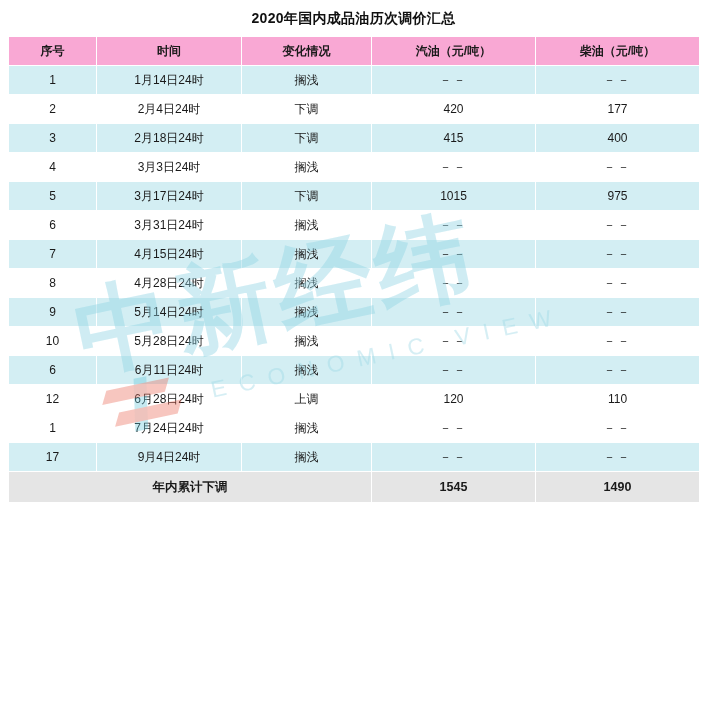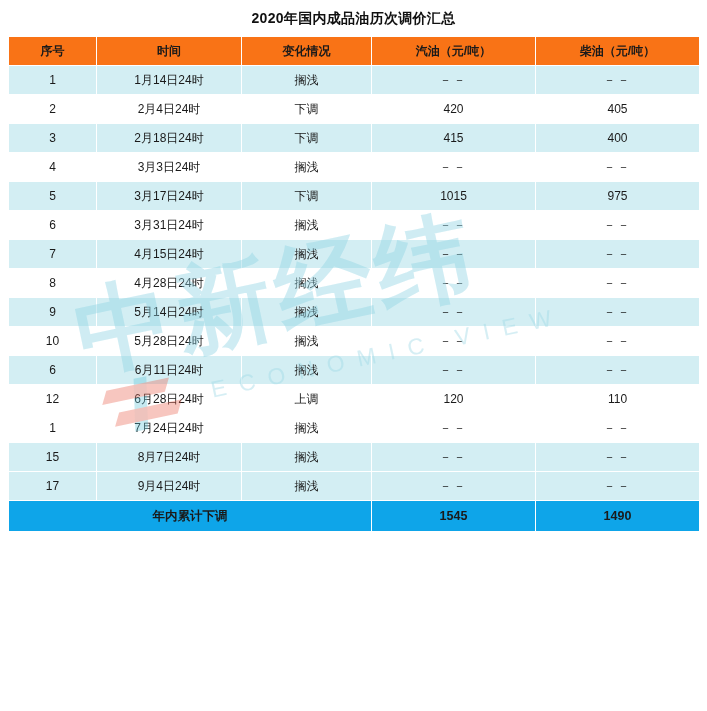--- a/index.html
+++ b/index.html
@@ -49,36 +49,36 @@
     text-align: center;
     font-size: 12px;
     color: #1a1a1a;
     height: 28px;
     padding: 0;
     overflow: hidden;
     white-space: nowrap;
   }
 
   thead th {
-    background: #f97316;
+    background: #f9a8d4;
     color: #ffffff;
     font-size: 12.5px;
     font-weight: bold;
     height: 30px;
   }
 
   tbody tr.odd td {
     background: #d3eef3;
   }
   tbody tr.even td {
     background: #ffffff;
   }
 
   tbody tr.total td {
-    background: #0ea5e9;
+    background: #e5e5e5;
     font-weight: bold;
     font-size: 12.5px;
     height: 30px;
   }
 
   
   col.c0 { width: 88px; }
   col.c1 { width: 145px; }
   col.c2 { width: 130px; }
   col.c3 { width: 164px; }
@@ -190,21 +190,21 @@
           <td>1月14日24时</td>
           <td>搁浅</td>
           <td class="dash">－－</td>
           <td class="dash">－－</td>
         </tr>
         <tr class="even">
           <td>2</td>
           <td>2月4日24时</td>
           <td>下调</td>
           <td>420</td>
-          <td>405</td>
+          <td>177</td>
         </tr>
         <tr class="odd">
           <td>3</td>
           <td>2月18日24时</td>
           <td>下调</td>
           <td>415</td>
           <td>400</td>
         </tr>
         <tr class="even">
           <td>4</td>
@@ -265,27 +265,20 @@
         <tr class="even">
           <td>12</td>
           <td>6月28日24时</td>
           <td>上调</td>
           <td>120</td>
           <td>110</td>
         </tr>
         <tr class="even">
           <td>1</td>
           <td>7月24日24时</td>
-          <td>搁浅</td>
-          <td class="dash">－－</td>
-          <td class="dash">－－</td>
-        </tr>
-        <tr class="odd">
-          <td>15</td>
-          <td>8月7日24时</td>
           <td>搁浅</td>
           <td class="dash">－－</td>
           <td class="dash">－－</td>
         </tr>
         <tr class="odd">
           <td>17</td>
           <td>9月4日24时</td>
           <td>搁浅</td>
           <td class="dash">－－</td>
           <td class="dash">－－</td>

